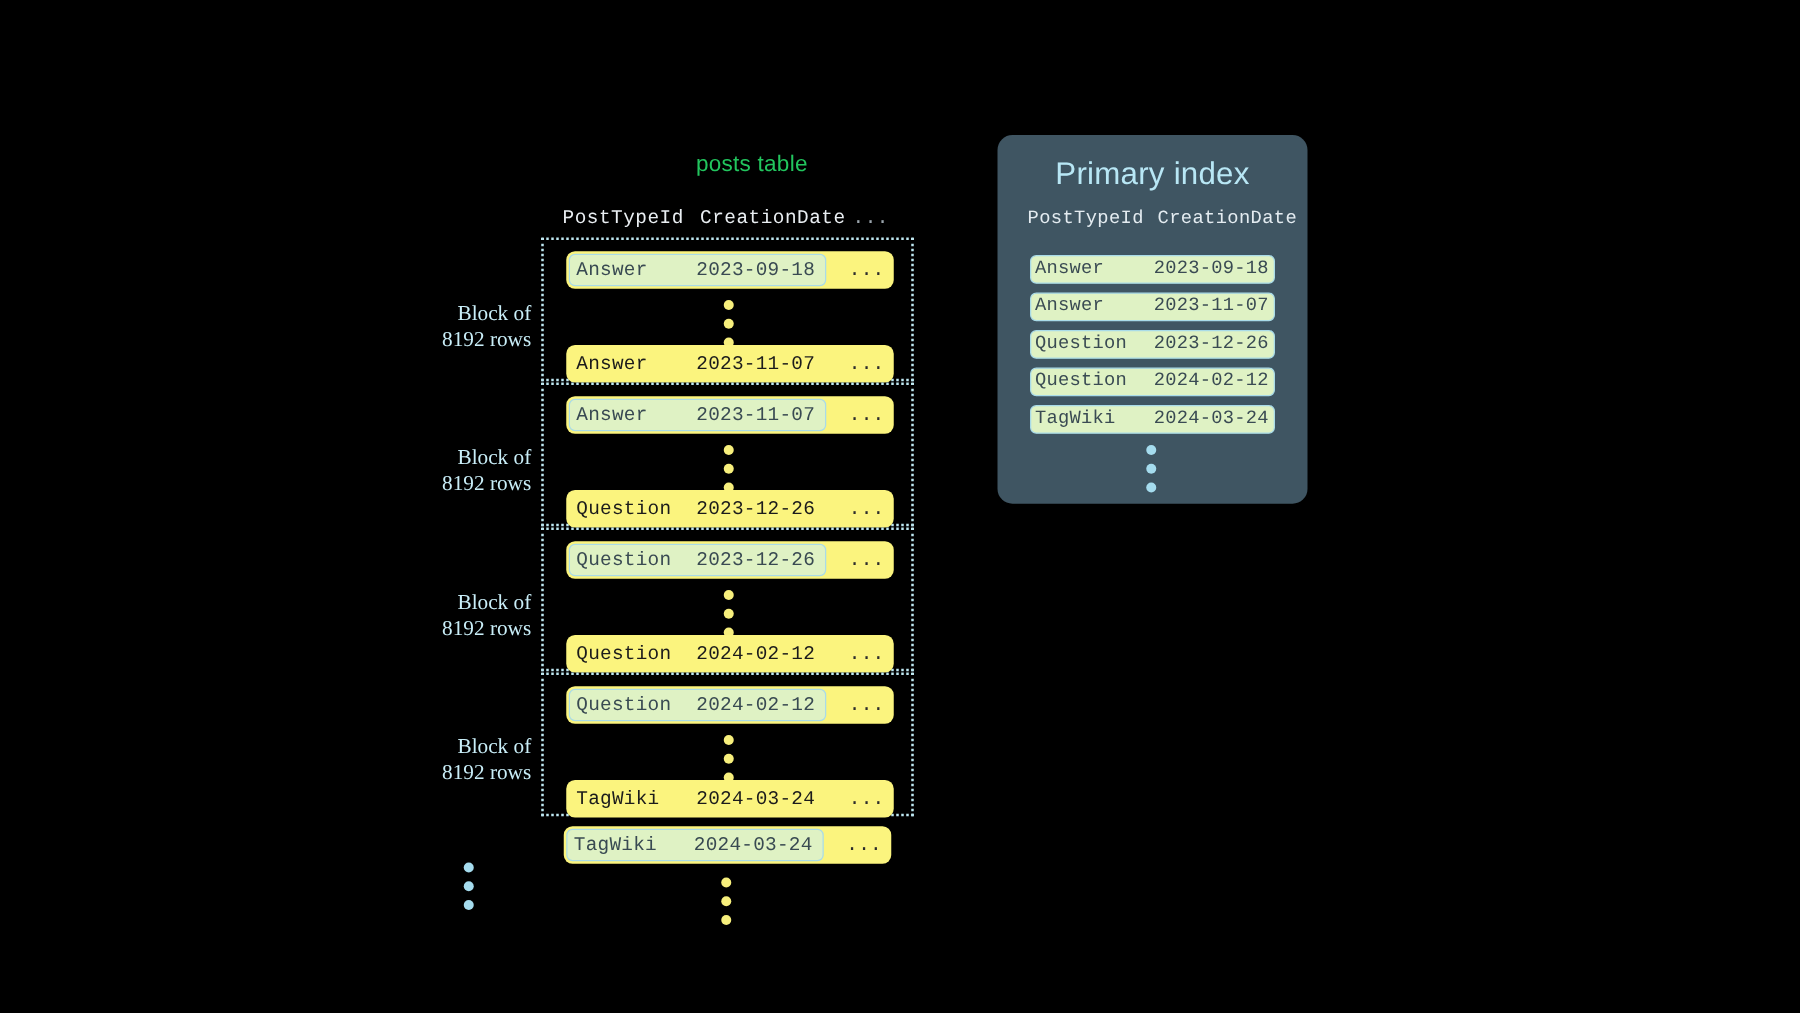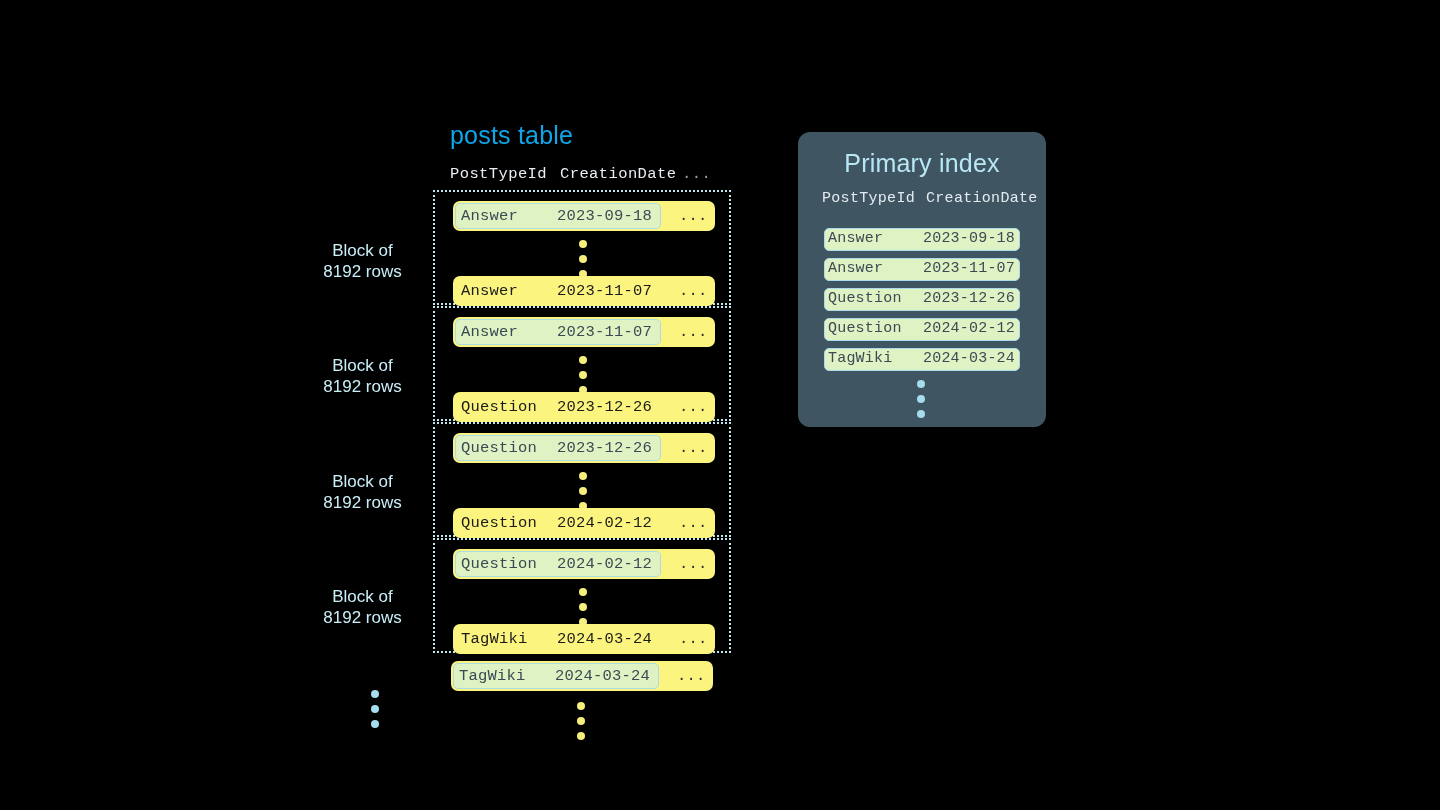--- a/index.html
+++ b/index.html
@@ -30,22 +30,23 @@
     top: 110px;
     width: 470px;
     height: 640px;
   }
 
   #posts-table-title {
     position: absolute;
     left: 150px;
     top: 11px;
     width: 303px;
-    font-size: 25px;
-    color: #0ea5e9;
+    text-align: center;
+    font-size: 18px;
+    color: #22c55e;
     letter-spacing: .2px;
   }
 
   #posts-table-header {
     position: absolute;
     left: 150px;
     top: 55px;
     width: 303px;
     height: 22px;
     font-size: 15.5px;
@@ -61,24 +62,25 @@
     position: absolute;
     left: 133px;
     width: 298px;
     border: 2px dotted #bfe8f2;
     box-sizing: border-box;
   }
   .block-label {
     position: absolute;
     left: 0px;
     width: 125px;
-    text-align: center;
+    text-align: right;
     font-size: 17px;
     line-height: 21px;
     color: #c9eef8;
+    font-family: Liberation Serif, serif;
   }
 
   
   .row {
     position: absolute;
     left: 18px;
     width: 262px;
     height: 30px;
     background: #fbf47e;
     border-radius: 7px;
@@ -160,21 +162,20 @@
   .vdots.blue i   { background: #a5dcee; }
 
   
   #primary-index-panel {
     left: 798px;
     top: 108px;
     width: 248px;
     height: 295px;
     background: #3f5562;
     border-radius: 12px;
-    margin-top: 24px;
   }
   #primary-index-title {
     position: absolute;
     left: 0; top: 17px;
     width: 248px;
     text-align: center;
     font-size: 25px;
     color: #b8e7f5;
     letter-spacing: .2px;
   }

